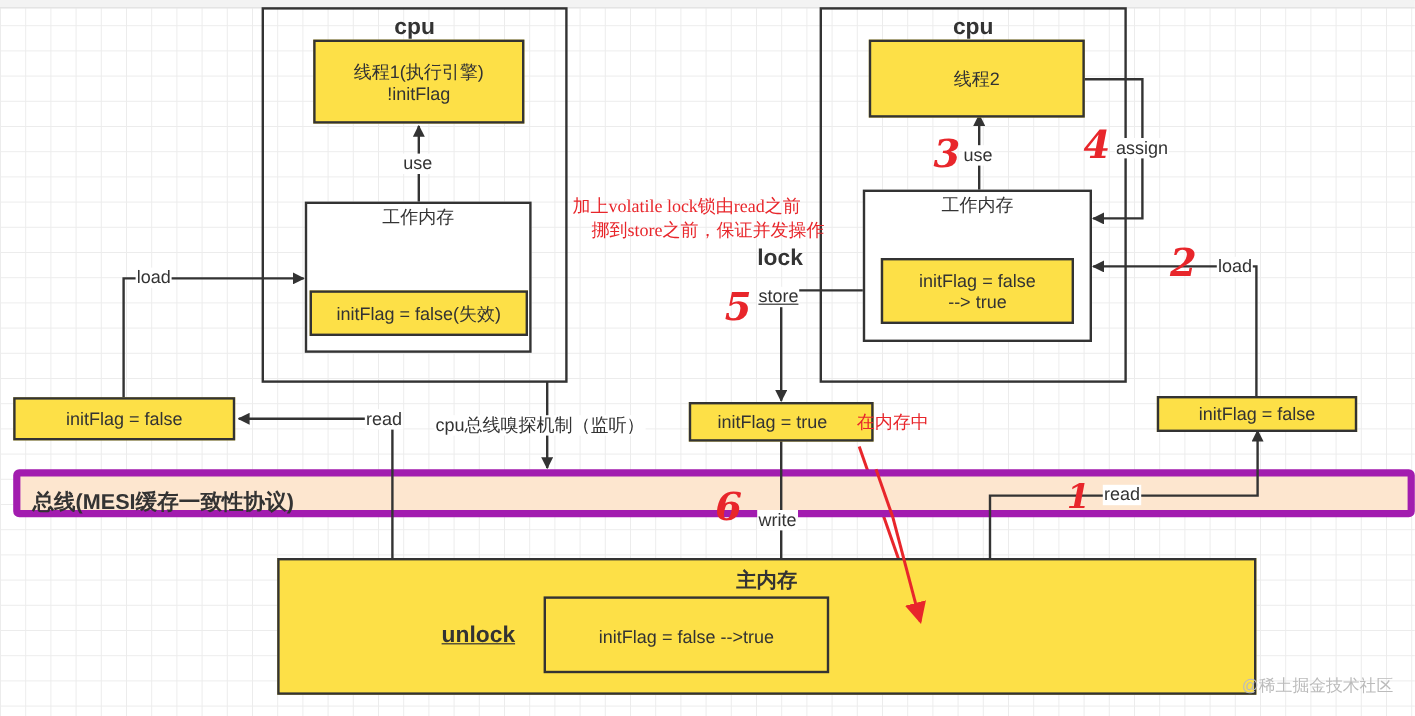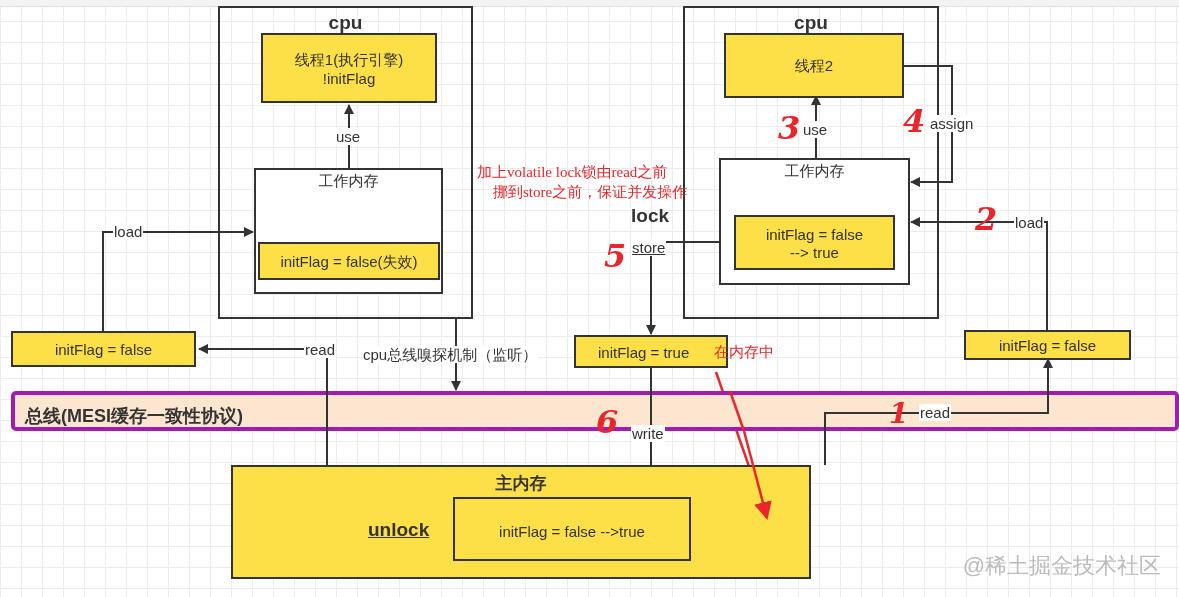--- a/index.html
+++ b/index.html
@@ -17,24 +17,24 @@
   .box { position: absolute; border: 2px solid #333; background: #fde047; box-sizing: border-box; }
   .txt { position: absolute; white-space: nowrap; font-size: 15px; color: #333; }
   .lbl { position: absolute; white-space: nowrap; font-size: 15px; color: #333; background: #fff; padding: 0 1px; line-height: 17px; }
   .bold { font-weight: bold; }
   .center { text-align: center; }
   .red { color: #e8262b; font-family: Liberation Serif, serif; }
   .handnum { position: absolute; color: #e8262b; font-family: "DejaVu Serif", serif; font-style: italic; font-size: 32px; font-weight: bold; line-height: 1; }
   svg.wires { position: absolute; left: 0; top: 0; }
   .bus {
     position: absolute; left: 11px; top: 391px; width: 1168px; height: 40px;
-    background: #fde6cf; border: 4px solid #a21caf; border-radius: 5px; box-sizing: border-box;
+    background: #fde6cf; border: 6px solid #a21caf; border-radius: 5px; box-sizing: border-box;
   }
   .bus-title { position: absolute; left: 10px; top: 9px; font-size: 18px; font-weight: bold; color: #333; }
-  .watermark { position: absolute; right: 18px; bottom: 16px; font-size: 22px; color: #bbb; }
+  .watermark { position: absolute; right: 18px; bottom: 16px; font-size: 14px; color: #bbb; }
 </style>
 </head>
 <body>
 
 <div class="topbar"></div>
 
 <svg class="wires" width="1179" height="597">
   <defs>
     <marker id="ah" markerWidth="10" markerHeight="10" refX="9" refY="5" orient="auto" markerUnits="userSpaceOnUse">
       <path d="M0,0 L10,5 L0,10 z" fill="#333"></path>
@@ -129,21 +129,21 @@
   <g stroke="#333" stroke-width="2" fill="none">
     <line x1="327" y1="391" x2="327" y2="431"></line>
     <line x1="651" y1="391" x2="651" y2="431"></line>
     <polyline points="825,431 825,413 1048,413 1048,391"></polyline>
   </g>
   <line x1="730" y1="391" x2="744" y2="431" stroke="#e8262b" stroke-width="2.5"></line>
 </svg>
 <div class="lbl" style="left:631px; top:425px;">write</div>
 <div class="lbl" style="left:919px; top:404px; background:#fff;">read</div>
 
-<div class="box" style="left:231px; top:465px; width:580px; height:114px;">
+<div class="box" style="left:231px; top:465px; width:816px; height:114px;">
   <div class="txt bold center" style="left:0; right:0; top:5px; font-size:17px;">主内存</div>
   <div class="txt bold" style="left:135px; top:52px; font-size:19px;text-decoration:underline;">unlock</div>
 </div>
 <div class="box" style="left:453px; top:497px; width:238px; height:64px;">
   <div class="txt center" style="left:0; right:0; top:24px;">initFlag = false --&gt;true</div>
 </div>
 
 <svg class="wires" width="1179" height="597">
   <defs>
     <marker id="ahr2" markerWidth="18" markerHeight="18" refX="16" refY="9" orient="auto" markerUnits="userSpaceOnUse">

